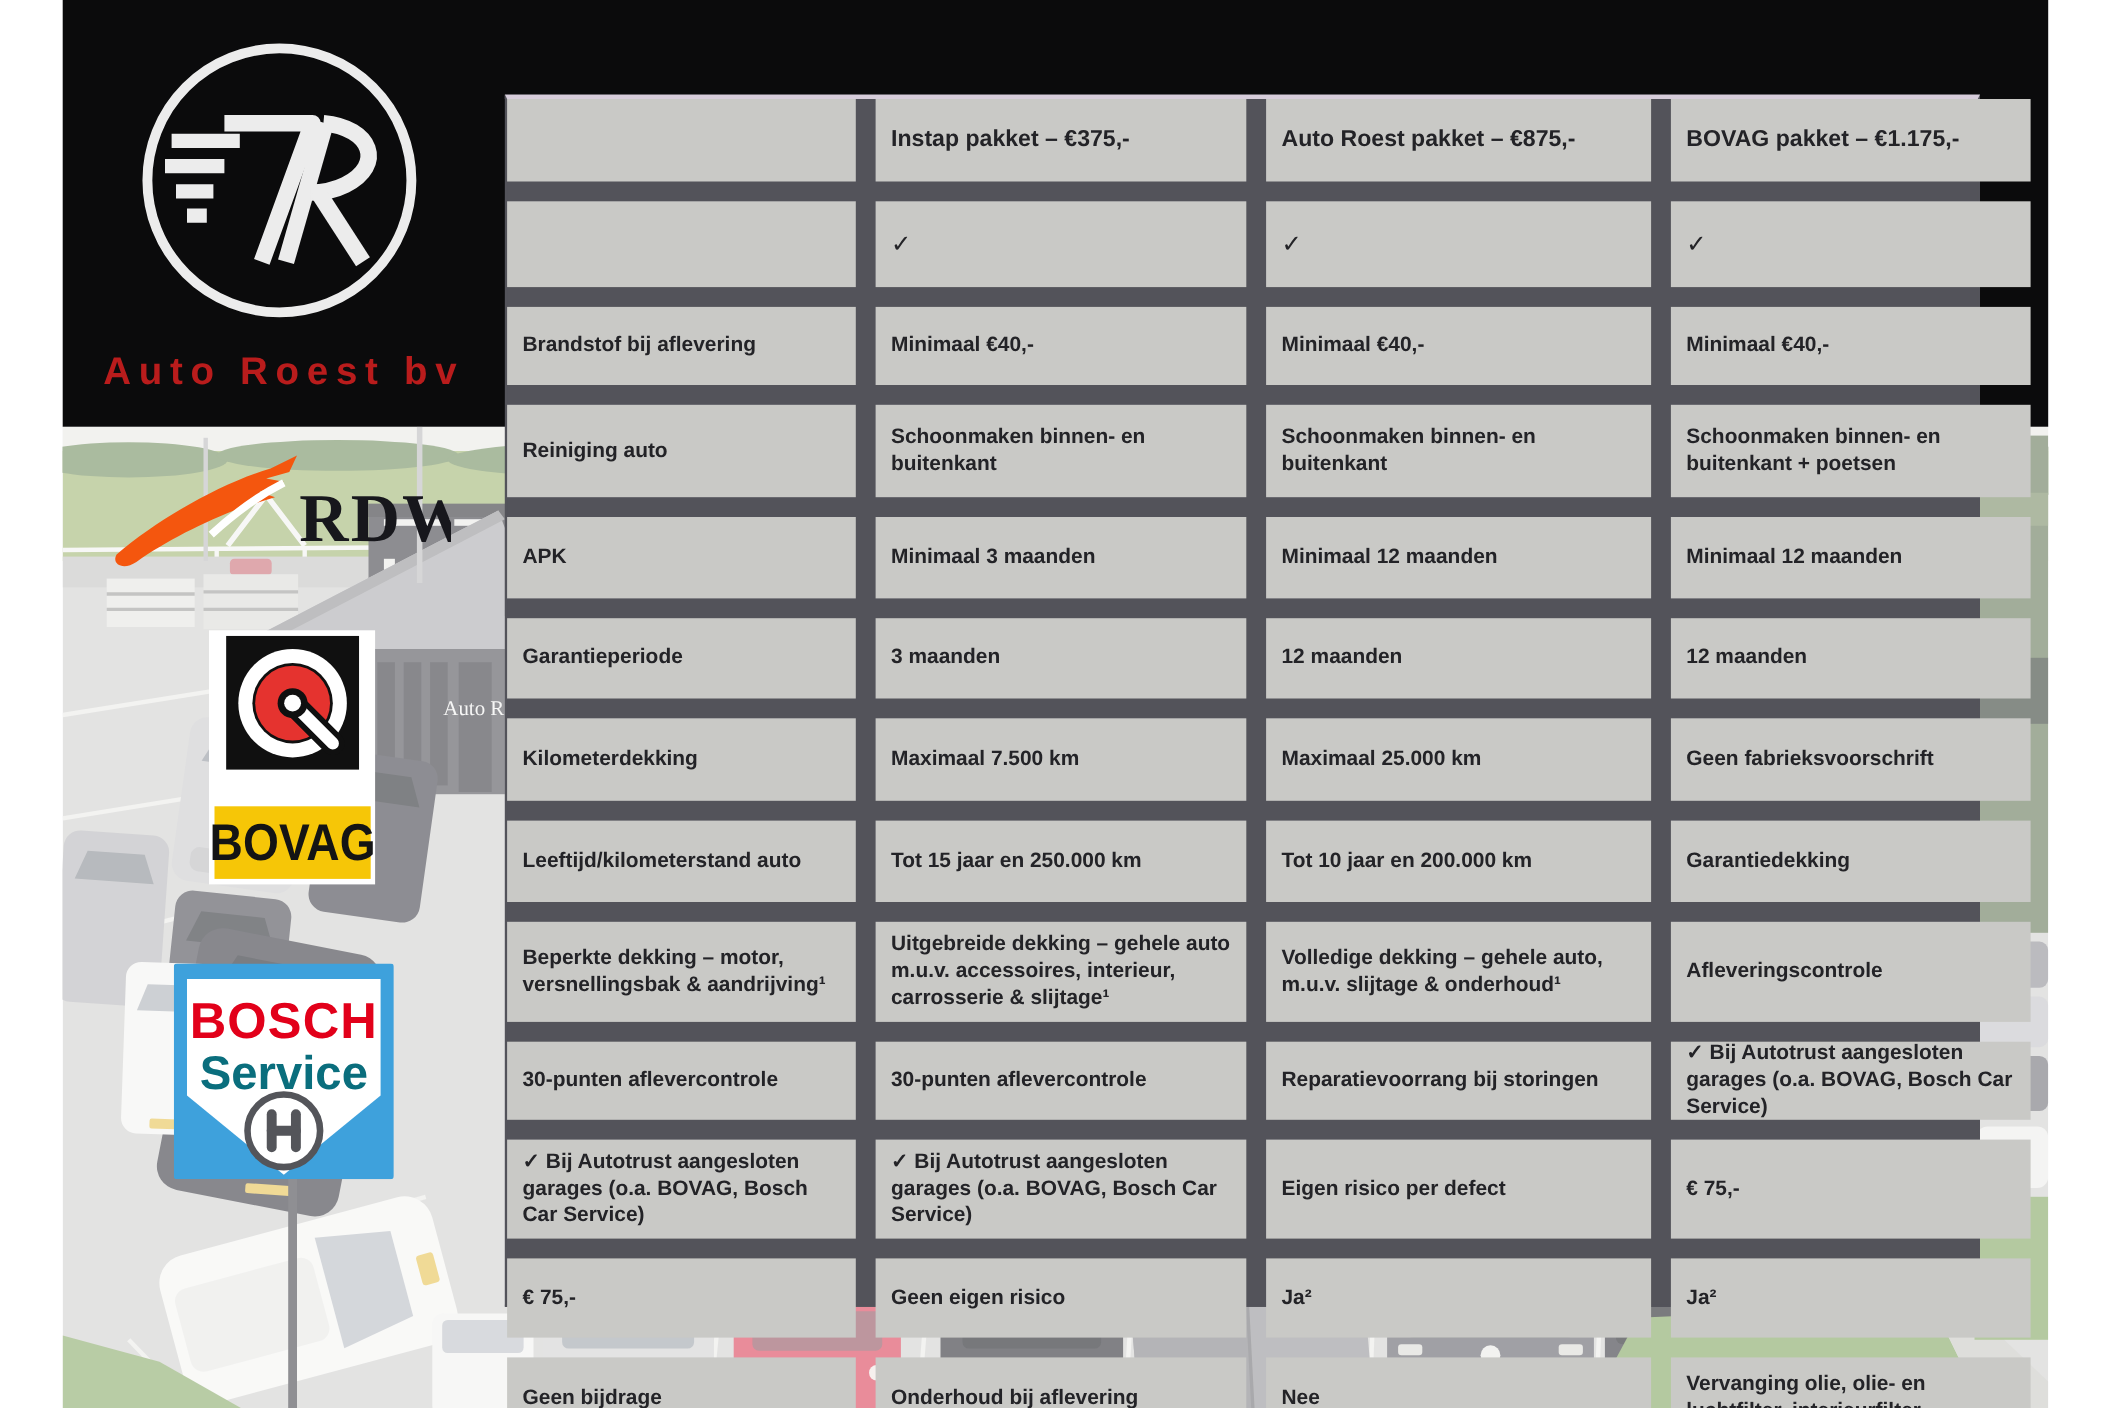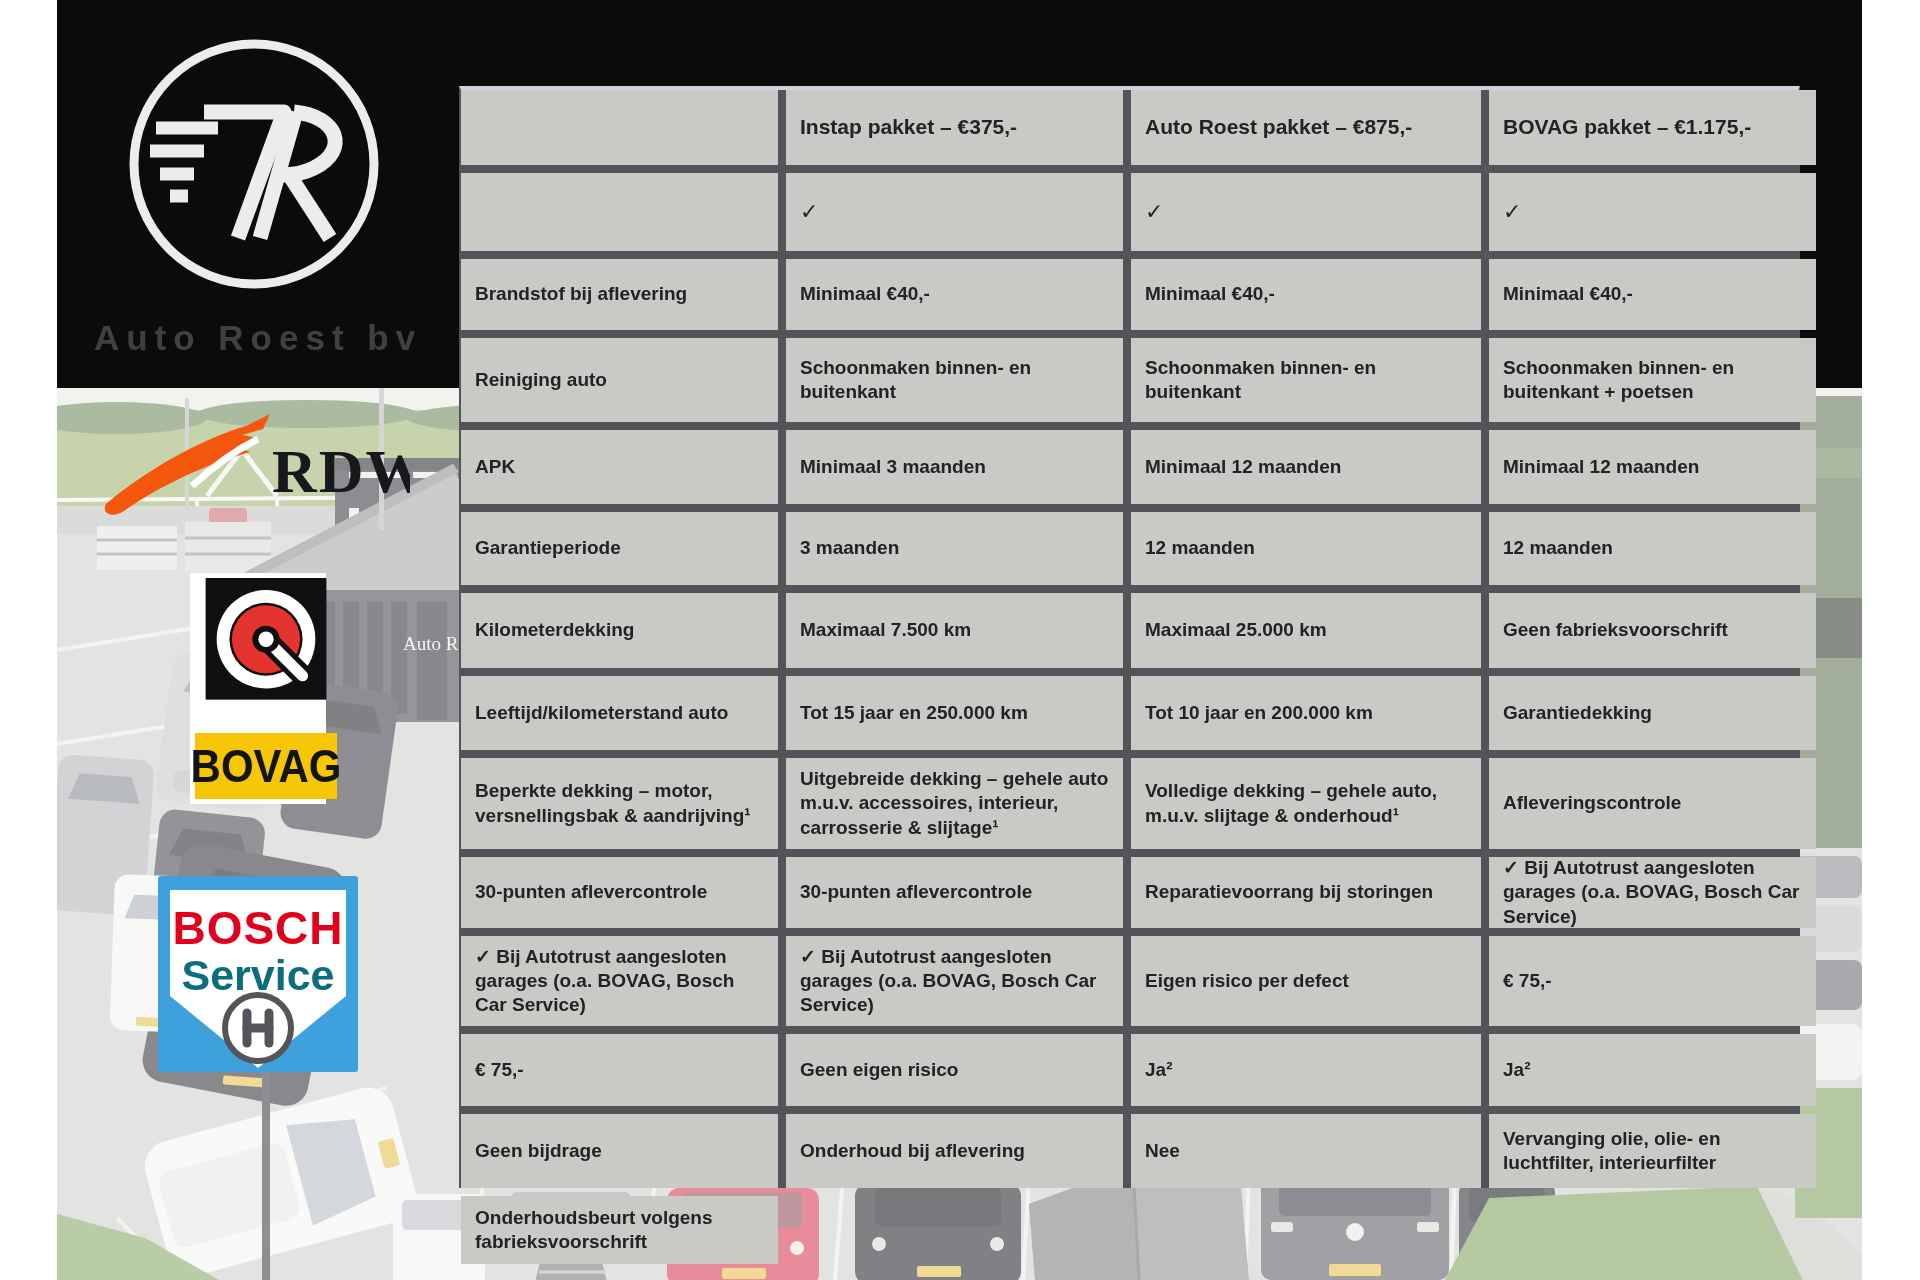--- a/index.html
+++ b/index.html
@@ -2,37 +2,37 @@
 <html><head>
 <meta charset="utf-8">
 <style>
   html,body{margin:0;padding:0;background:#ffffff;}
   .canvas{position:relative;width:1920px;height:1280px;background:#ffffff;overflow:hidden;
           font-family:"Liberation Sans",sans-serif;}
   
   .black-band{position:absolute;left:57px;top:0;width:1805px;height:388px;background:#0b0b0c;}
   .ar-logo{position:absolute;left:118px;top:26px;width:272px;height:276px;}
   .company-name{position:absolute;left:78px;top:318px;width:360px;text-align:center;
-                color:#404040;font-size:35px;font-weight:bold;letter-spacing:7px;white-space:nowrap;}
+                color:#b91c1c;font-size:35px;font-weight:bold;letter-spacing:7px;white-space:nowrap;}
   
   .scene{position:absolute;left:57px;top:388px;width:1805px;height:892px;}
   
   .rdw-logo{position:absolute;left:98px;top:412px;width:312px;height:104px;}
-  .bovag-logo{position:absolute;left:190px;top:573px;width:136px;height:231px;background:#ffffff;
+  .bovag-logo{position:absolute;left:190px;top:573px;width:151px;height:231px;background:#ffffff;
               box-sizing:border-box;padding:5px;display:flex;flex-direction:column;gap:33px;}
   .bovag-emblem{width:142px;height:143px;display:block;}
   .bovag-yellow{width:142px;height:78px;background:#f6c607;display:flex;align-items:center;justify-content:center;}
   .bovag-label{font-size:42px;font-weight:bold;color:#141414;letter-spacing:0px;transform:scaleY(1.12);}
   .bosch-logo{position:absolute;left:158px;top:876px;width:200px;height:196px;}
   
   .pkg-table{position:absolute;left:459px;top:86px;width:1341px;height:1102px;box-sizing:border-box;
              border:2px solid #53535a;border-top:4px solid #d7cddb;background:#53535a;
              display:grid;grid-template-columns:317px 337px 350px 327px;
              grid-template-rows:75px 78px 71px 84px 74px 73px 75px 74px 91px 71px 90px 72px 74px 68px;
-             gap:8px;}
+             gap:18px;}
   .c{background:#c9c9c6;display:flex;align-items:center;box-sizing:border-box;
      padding:6px 10px 6px 14px;font-weight:bold;color:#232327;font-size:19px;line-height:1.28;}
   .c.hdr{font-size:21px;}
   .c.chk{font-size:22px;font-weight:400;}
 </style>
 </head>
 <body>
 
 <div class="canvas">
 

